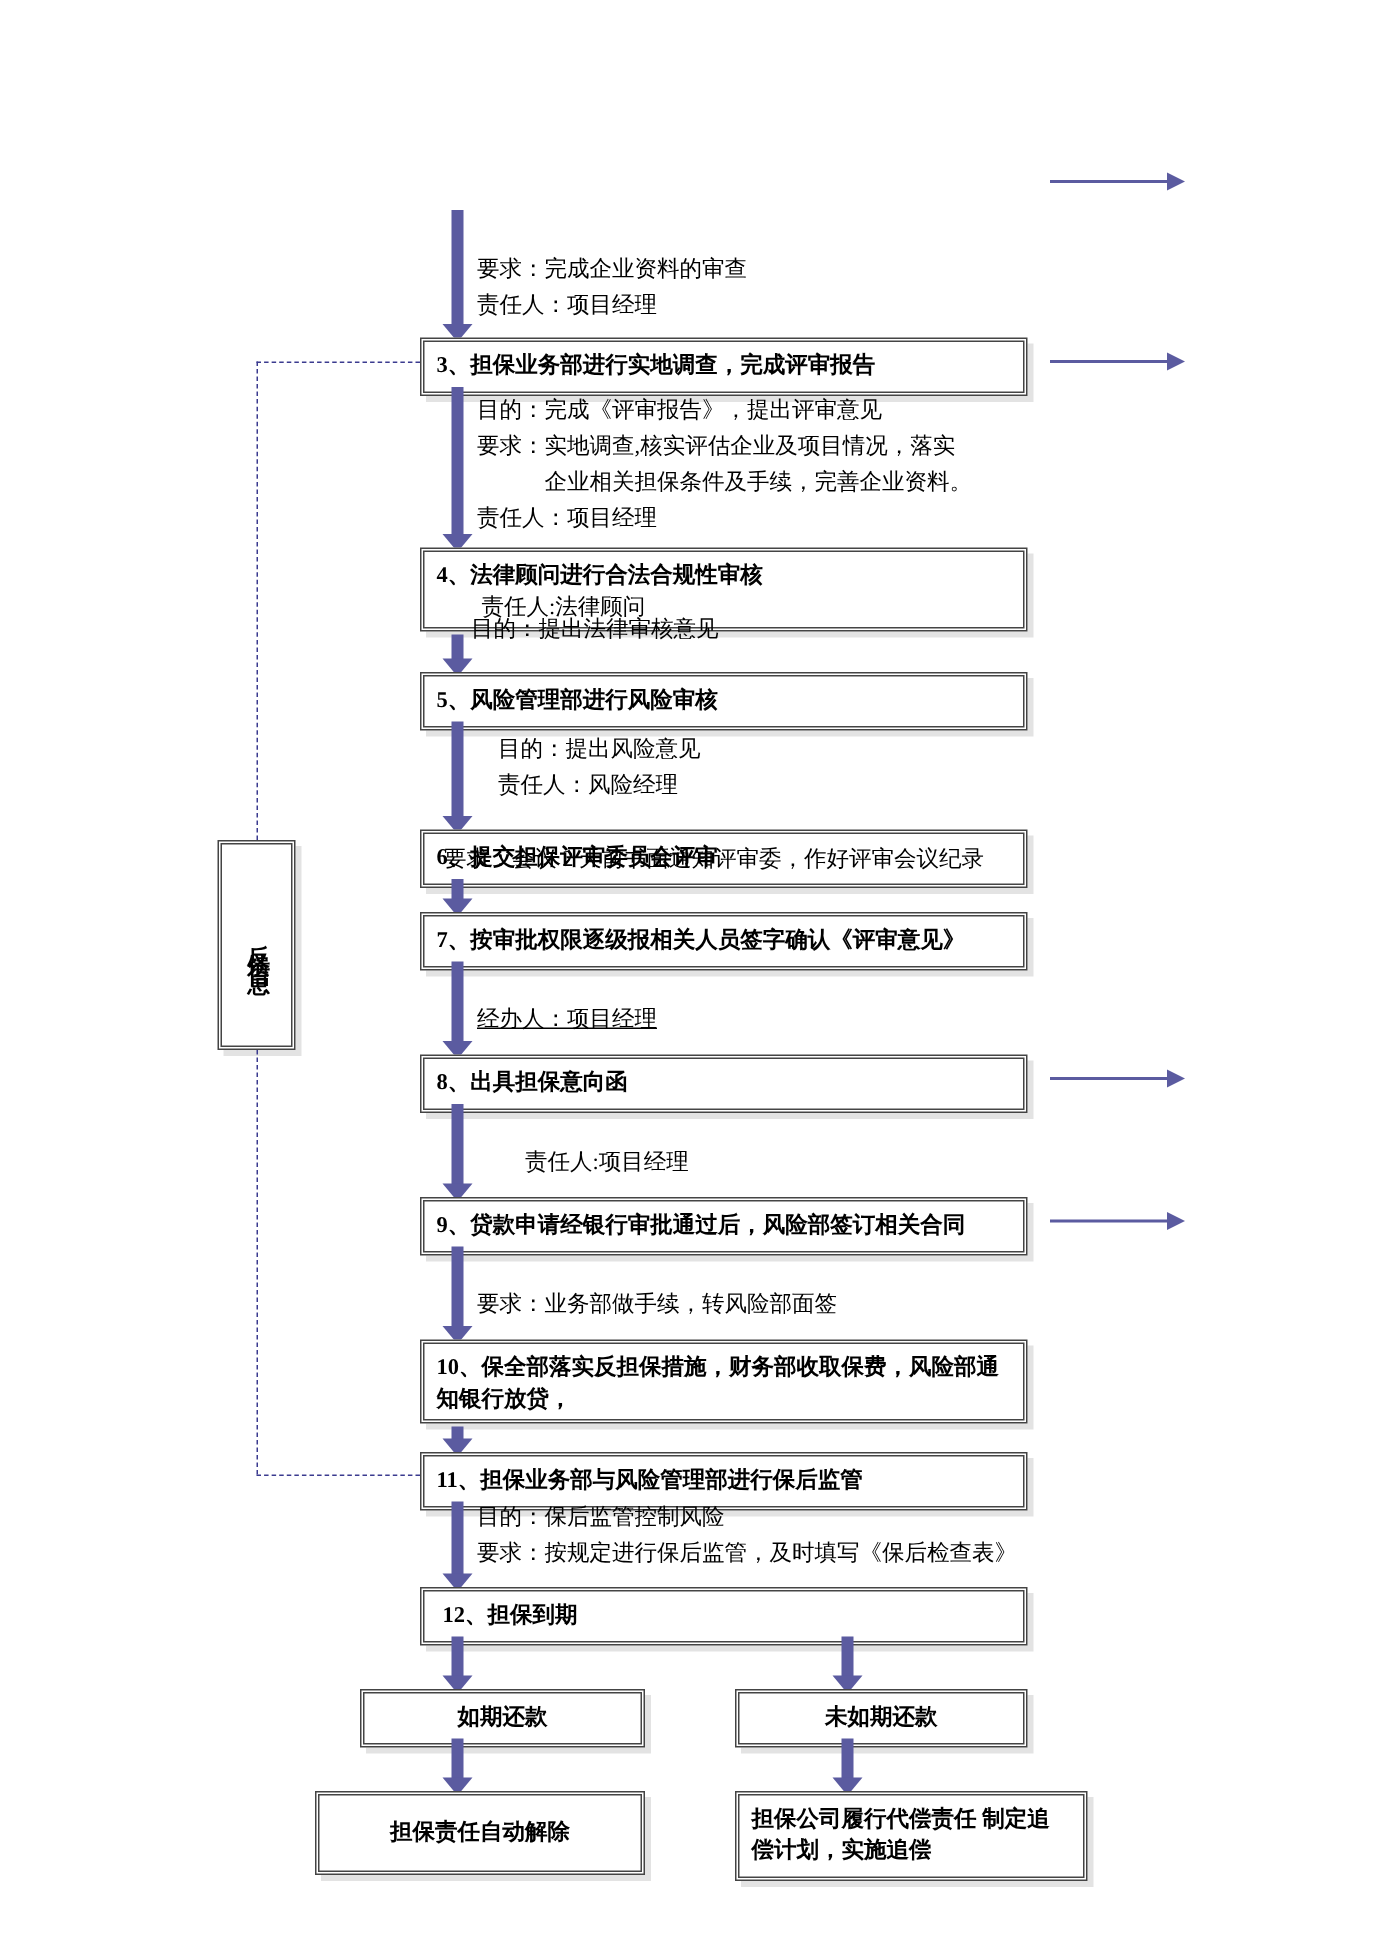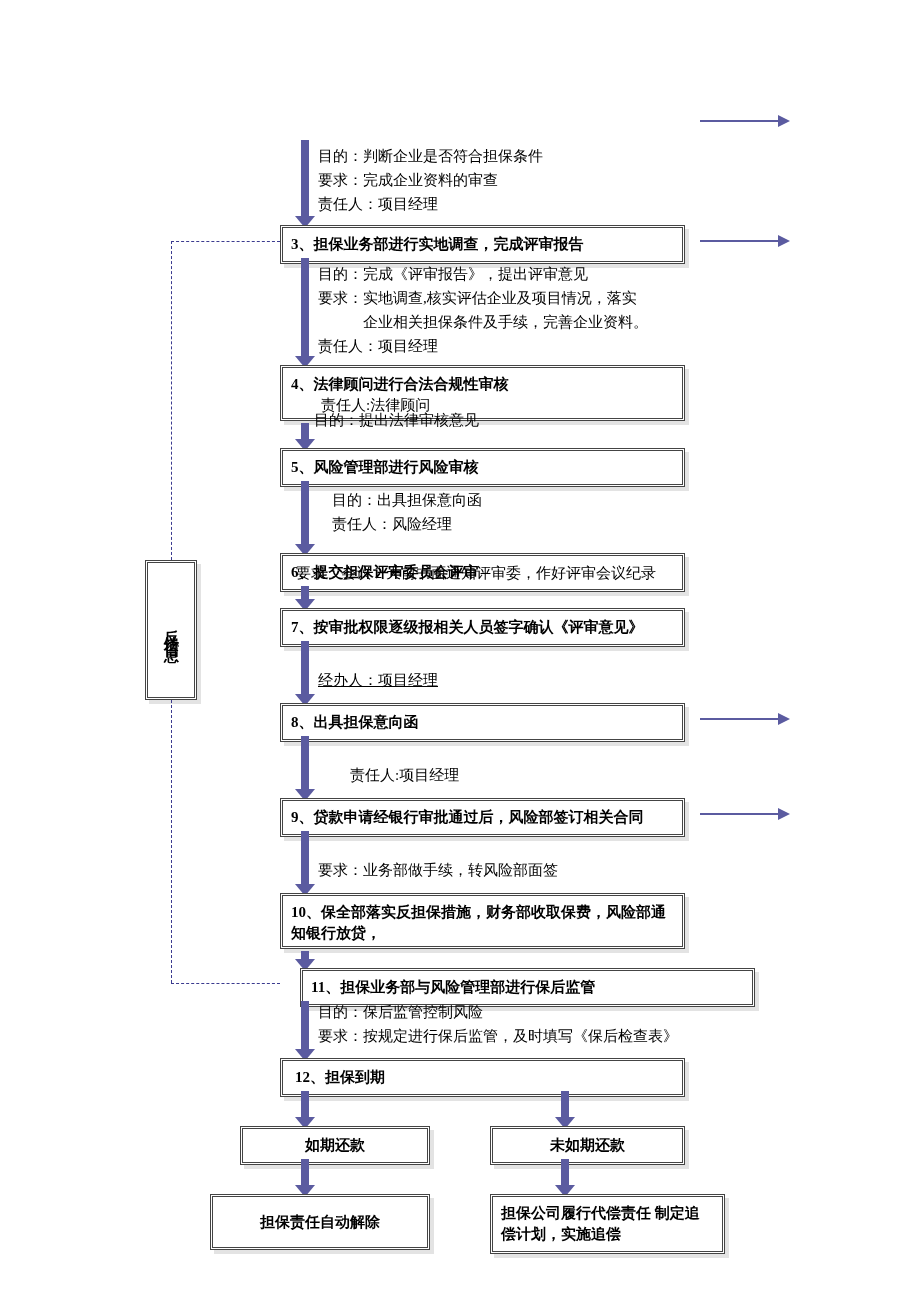--- a/index.html
+++ b/index.html
@@ -67,21 +67,20 @@
   </style>
 </head>
 <body>
 
 <div class="container">
 
   <div class="arrow-h" style="left:700px; top:120px; width:80px;"></div>
 
   <div class="arrow-v" style="left:301px; top:140px; height:78px;"></div>
 
-  <div class="note" style="left:318px; top:144px;">目的：判断企业是否符合担保条件</div>
   <div class="note" style="left:318px; top:168px;">要求：完成企业资料的审查</div>
   <div class="note" style="left:318px; top:192px;">责任人：项目经理</div>
 
   <div class="box bold" style="left:280px; top:225px; width:405px;">3、担保业务部进行实地调查，完成评审报告</div>
 
   <div class="arrow-h" style="left:700px; top:240px; width:80px;"></div>
 
   <div class="arrow-v" style="left:301px; top:258px; height:100px;"></div>
   <div class="note" style="left:318px; top:262px;text-align:center;">目的：完成《评审报告》，提出评审意见</div>
   <div class="note" style="left:318px; top:286px;">要求：实地调查,核实评估企业及项目情况，落实</div>
@@ -91,21 +90,21 @@
   <div class="box" style="left:280px; top:365px; width:405px; height:56px;">
     <div class="bold">4、法律顾问进行合法合规性审核</div>
     <div style="padding-left:30px;">责任人:法律顾问</div>
   </div>
   <div class="note" style="left:314px; top:373px;margin-top:35px;">目的：提出法律审核意见</div>
 
   <div class="arrow-v" style="left:301px; top:423px; height:18px;"></div>
 
   <div class="box bold" style="left:280px; top:448px; width:405px;">5、风险管理部进行风险审核</div>
   <div class="arrow-v" style="left:301px; top:481px; height:65px;"></div>
-  <div class="note" style="left:332px; top:488px;">目的：出具担保意向函</div>
+  <div class="note" style="left:332px; top:488px;">目的：提出风险意见</div>
   <div class="note" style="left:332px; top:512px;">责任人：风险经理</div>
 
   <div class="box bold" style="left:280px; top:553px; width:405px;">6、提交担保评审委员会评审</div>
   <div class="note" style="left:296px; top:561px;">要求：会议 2 天前书面通知评审委，作好评审会议纪录</div>
   <div class="arrow-v" style="left:301px; top:586px; height:15px;"></div>
 
   <div class="box bold" style="left:280px; top:608px; width:405px;">7、按审批权限逐级报相关人员签字确认《评审意见》</div>
   <div class="arrow-v" style="left:301px; top:641px; height:55px;"></div>
   <div class="note" style="left:318px; top:668px;text-decoration:underline;">经办人：项目经理</div>
 
@@ -115,21 +114,21 @@
   <div class="note" style="left:318px; top:763px;margin-left:32px;">责任人:项目经理</div>
 
   <div class="box bold" style="left:280px; top:798px; width:405px;">9、贷款申请经银行审批通过后，风险部签订相关合同</div>
   <div class="arrow-h" style="left:700px; top:813px; width:80px;"></div>
   <div class="arrow-v" style="left:301px; top:831px; height:55px;"></div>
   <div class="note" style="left:318px; top:858px;">要求：业务部做手续，转风险部面签</div>
 
   <div class="box bold" style="left:280px; top:893px; width:405px; height:56px;">10、保全部落实反担保措施，财务部收取保费，风险部通知银行放贷，</div>
   <div class="arrow-v" style="left:301px; top:951px; height:10px;"></div>
 
-  <div class="box bold" style="left:280px; top:968px; width:455px;margin-left:20px;">11、担保业务部与风险管理部进行保后监管</div>
+  <div class="box bold" style="left:280px; top:968px; width:405px;">11、担保业务部与风险管理部进行保后监管</div>
   <div class="arrow-v" style="left:301px; top:1001px; height:50px;"></div>
   <div class="note" style="left:318px; top:1000px;">目的：保后监管控制风险</div>
   <div class="note" style="left:318px; top:1024px;">要求：按规定进行保后监管，及时填写《保后检查表》</div>
 
   <div class="box bold" style="left:280px; top:1058px; width:405px;padding-left:12px;">12、担保到期</div>
 
   <div class="arrow-v" style="left:301px; top:1091px; height:28px;"></div>
   <div class="arrow-v" style="left:561px; top:1091px; height:28px;"></div>
 
   <div class="box bold" style="left:240px; top:1126px; width:190px; text-align:center;">如期还款</div>

